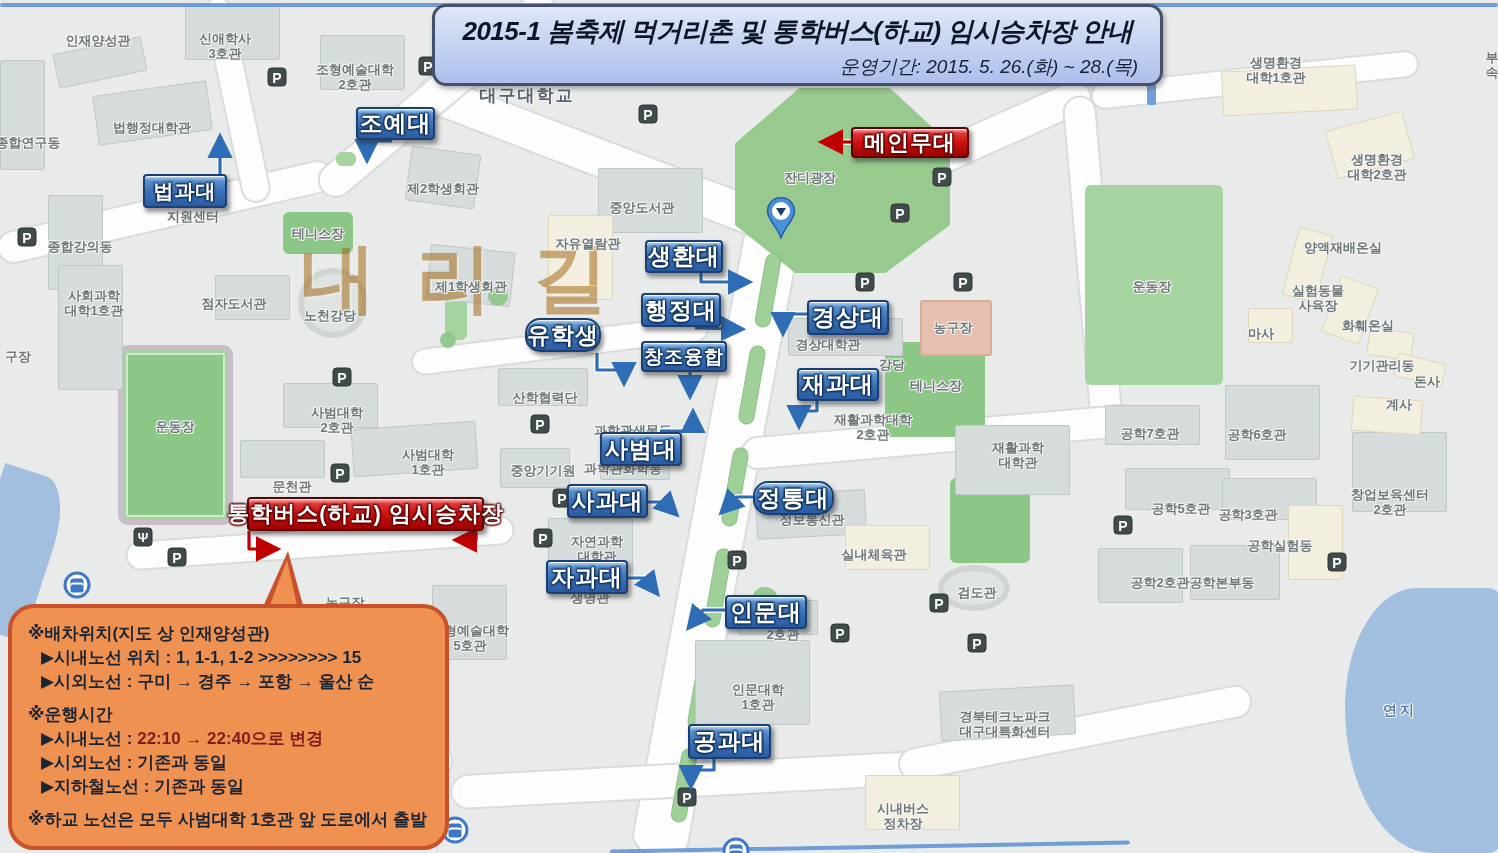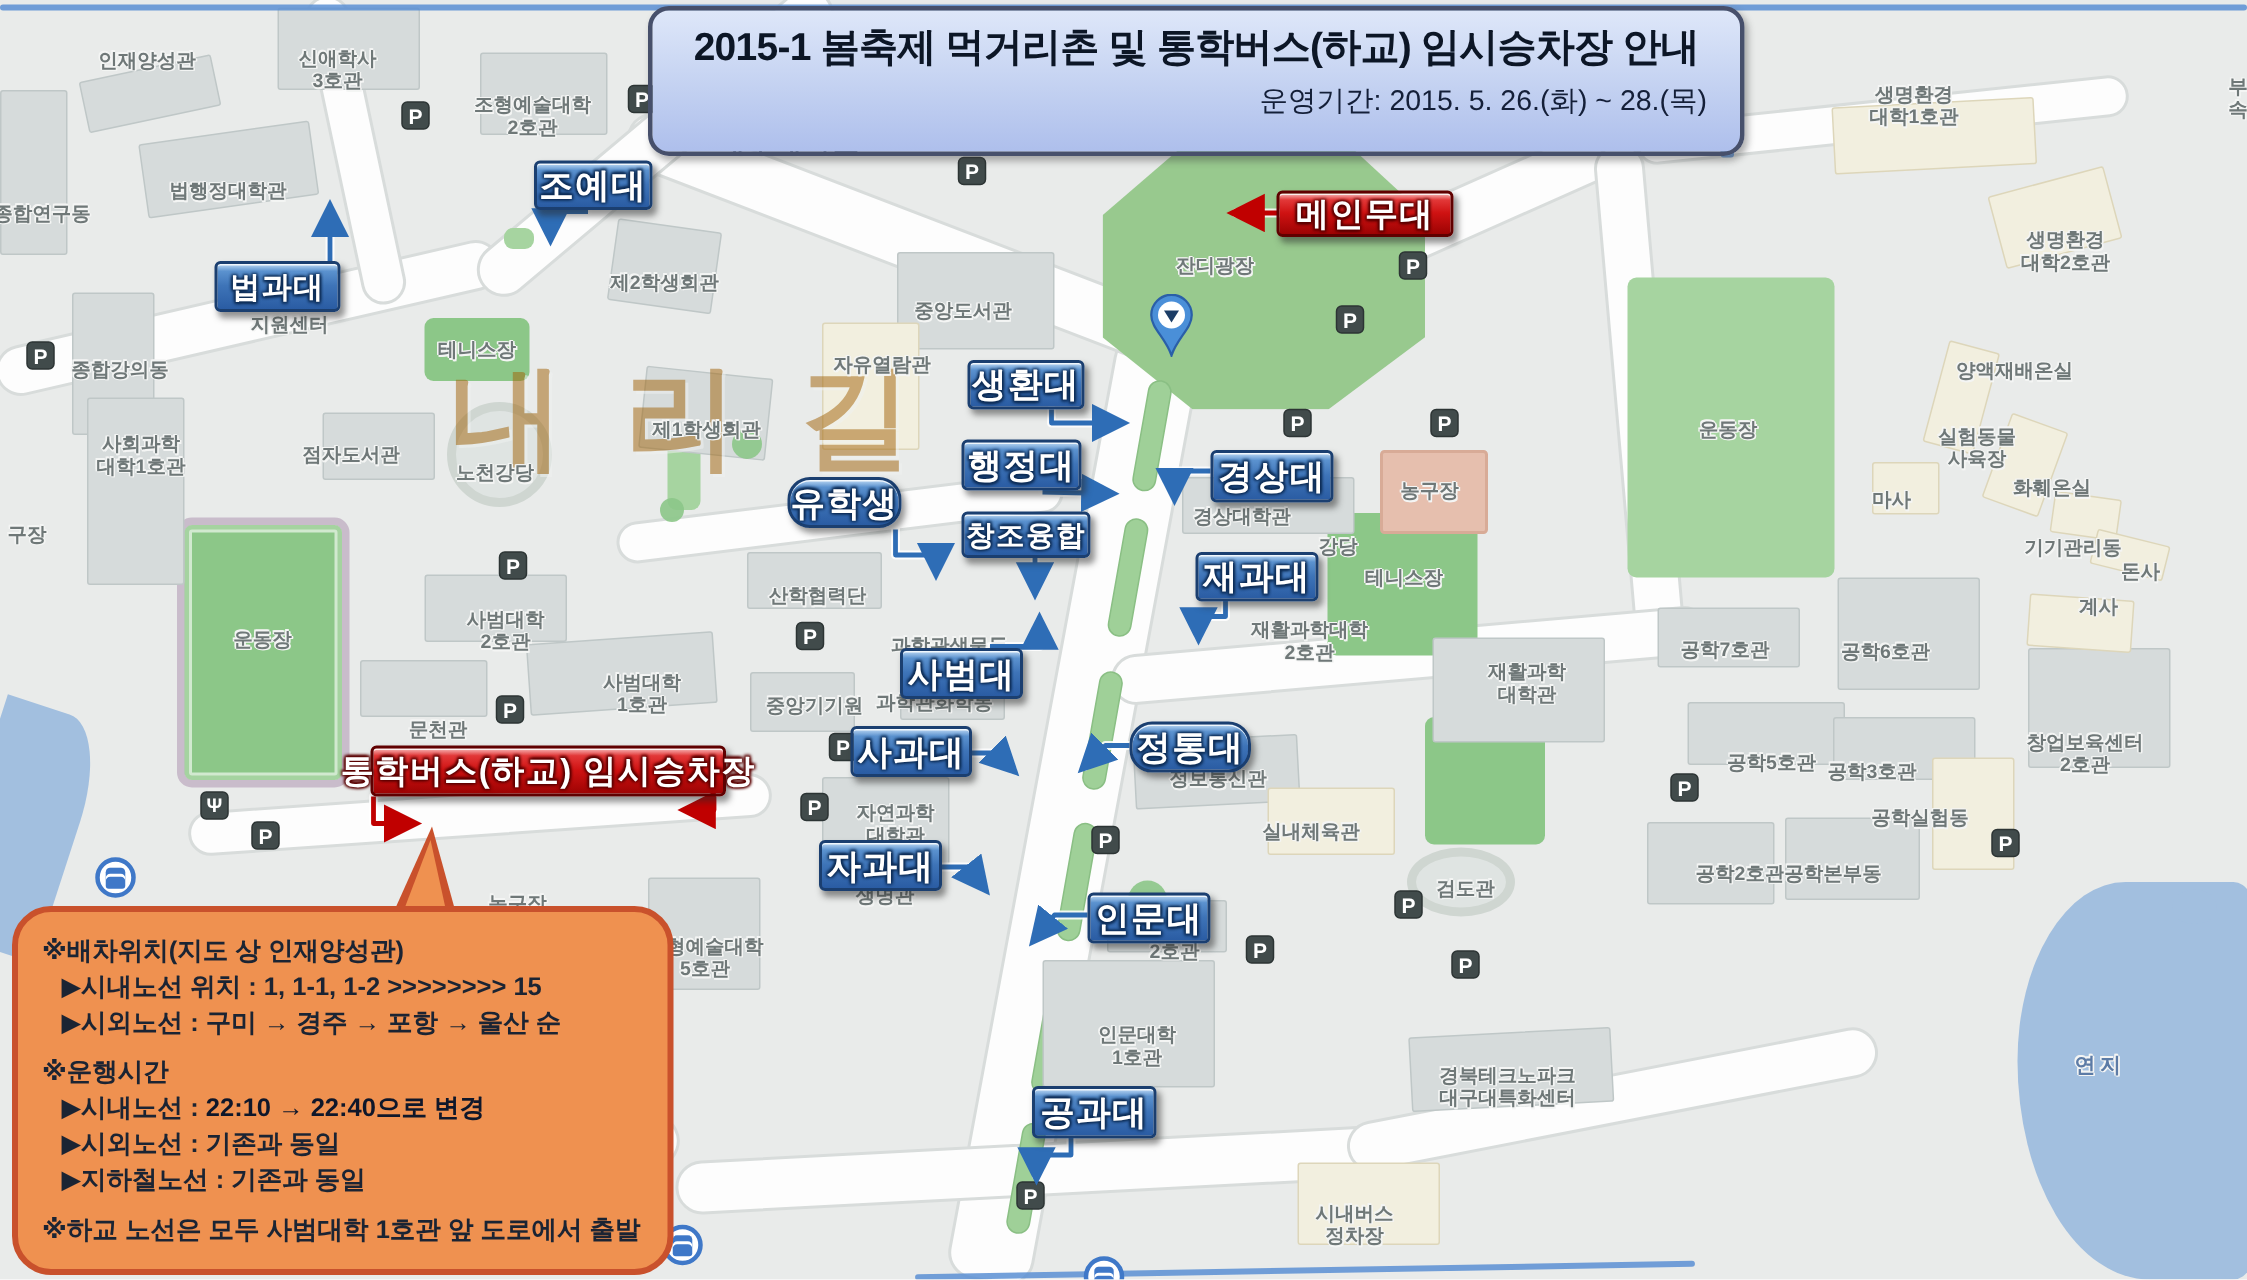--- a/index.html
+++ b/index.html
@@ -43,36 +43,36 @@
   
   .co{position:absolute;display:flex;align-items:center;justify-content:center;color:#fff;font-weight:bold;
       border-radius:4px;letter-spacing:1px;white-space:nowrap;}
   .co.blue{background:linear-gradient(180deg,#bdd9f4 0%,#5b92cf 16%,#3e74b8 48%,#2a5ca3 100%);
       border:2px solid #1b3f70;box-shadow:2.5px 3.5px 4px rgba(40,40,40,.5), inset 0 1px 0 rgba(255,255,255,.8);
       text-shadow:1px 1px 2px #0d2c55,-1px -1px 2px #0d2c55,1px -1px 2px #0d2c55,-1px 1px 2px #0d2c55;}
   .co.red{background:linear-gradient(180deg,#f7baba 0%,#e23838 16%,#cf1212 48%,#9d0303 100%);
       border:2px solid #600000;box-shadow:2.5px 3.5px 4px rgba(40,40,40,.5), inset 0 1px 0 rgba(255,255,255,.8);
       text-shadow:1px 1px 2px #5a0000,-1px -1px 2px #5a0000,1px -1px 2px #5a0000,-1px 1px 2px #5a0000;}
   
-  .banner{position:absolute;left:432px;top:4px;width:731px;height:100px;border-radius:14px;
+  .banner{position:absolute;left:432px;top:4px;width:731px;height:82px;border-radius:14px;
       background:linear-gradient(180deg,#dee7f9 0%,#c3d1f1 55%,#aebfec 100%);
-      border:3px solid #47506b;box-shadow:2px 3px 5px rgba(60,60,60,.4);padding:7px 16px 0 16px;}
+      border:3px solid #47506b;box-shadow:2px 3px 5px rgba(60,60,60,.4);padding:7px 16px 0 16px;font-style:italic;}
   .banner-title{text-align:center;font-size:26px;font-weight:bold;color:#0c1626;letter-spacing:-0.5px;}
   .banner-subtitle{text-align:right;font-size:19px;color:#141f38;margin-top:5px;padding-right:6px;}
   
   .bubble{position:absolute;left:8px;top:604px;width:441px;height:246px;background:#ef9150;
       border:4px solid #c9512c;border-radius:26px;padding:14px 10px 8px 16px;color:#1b2433;}
   .bubble-tail{position:absolute;left:262px;top:551px;width:0;height:0;
       border-left:26px solid transparent;border-right:16px solid transparent;border-bottom:58px solid #c9512c;}
   .bubble-tail.inner{left:268px;top:560px;border-left:19px solid transparent;border-right:11px solid transparent;
       border-bottom:50px solid #ef9150;}
   .sec{margin-bottom:9px;}
   .sec-h{font-size:17px;font-weight:bold;line-height:24px;}
   .sec-i{font-size:17px;font-weight:bold;line-height:24px;padding-left:13px;}
-  .hl{color:#0f172a;}
+  .hl{color:#7f1d1d;}
   #arrow-layer{position:absolute;left:0;top:0;pointer-events:none;}
   .lyr{position:absolute;left:0;top:0;width:100%;height:100%;}
 </style>
 </head>
 <body>
 
 <div class="stage">
   <div class="lyr" id="base">
       <div class="road" style="left: 687px; top: 220px; width: 58px; height: 640px; transform: rotate(10.5deg);"></div>
       <div class="road" style="left: 405px; top: 140px; width: 400px; height: 40px; transform: rotate(21deg);"></div>

